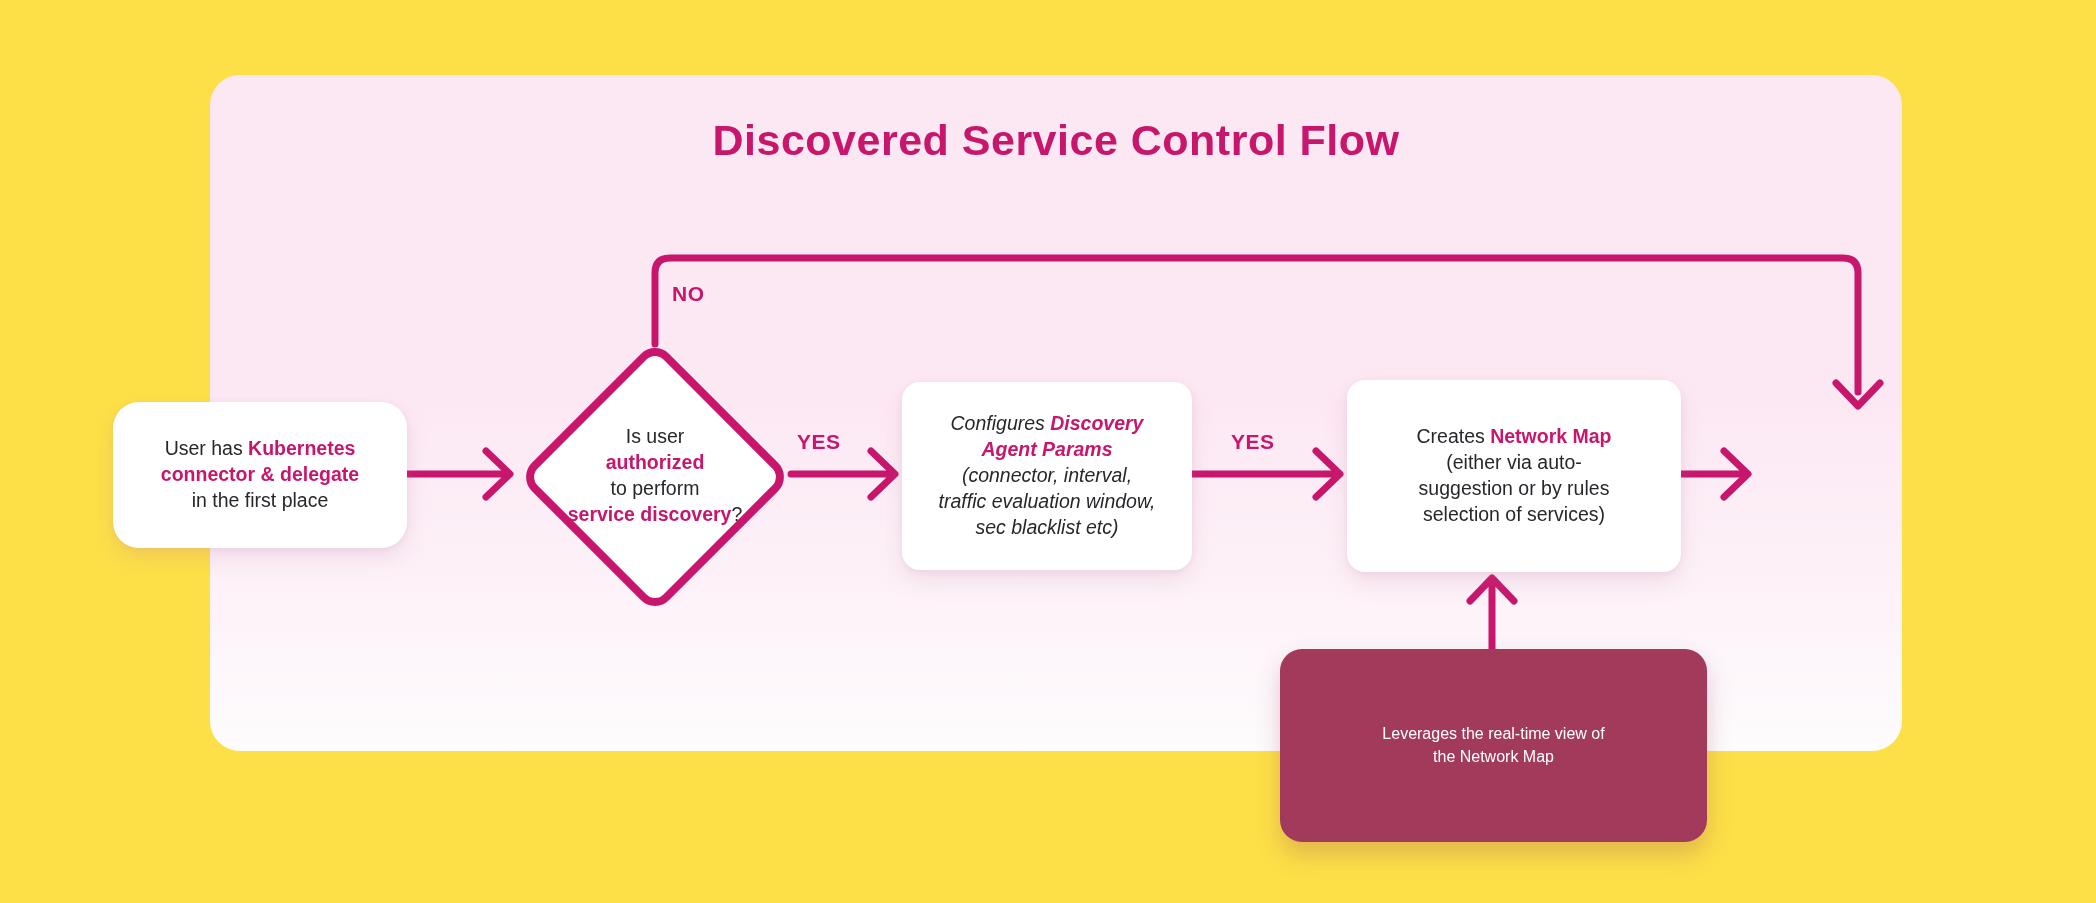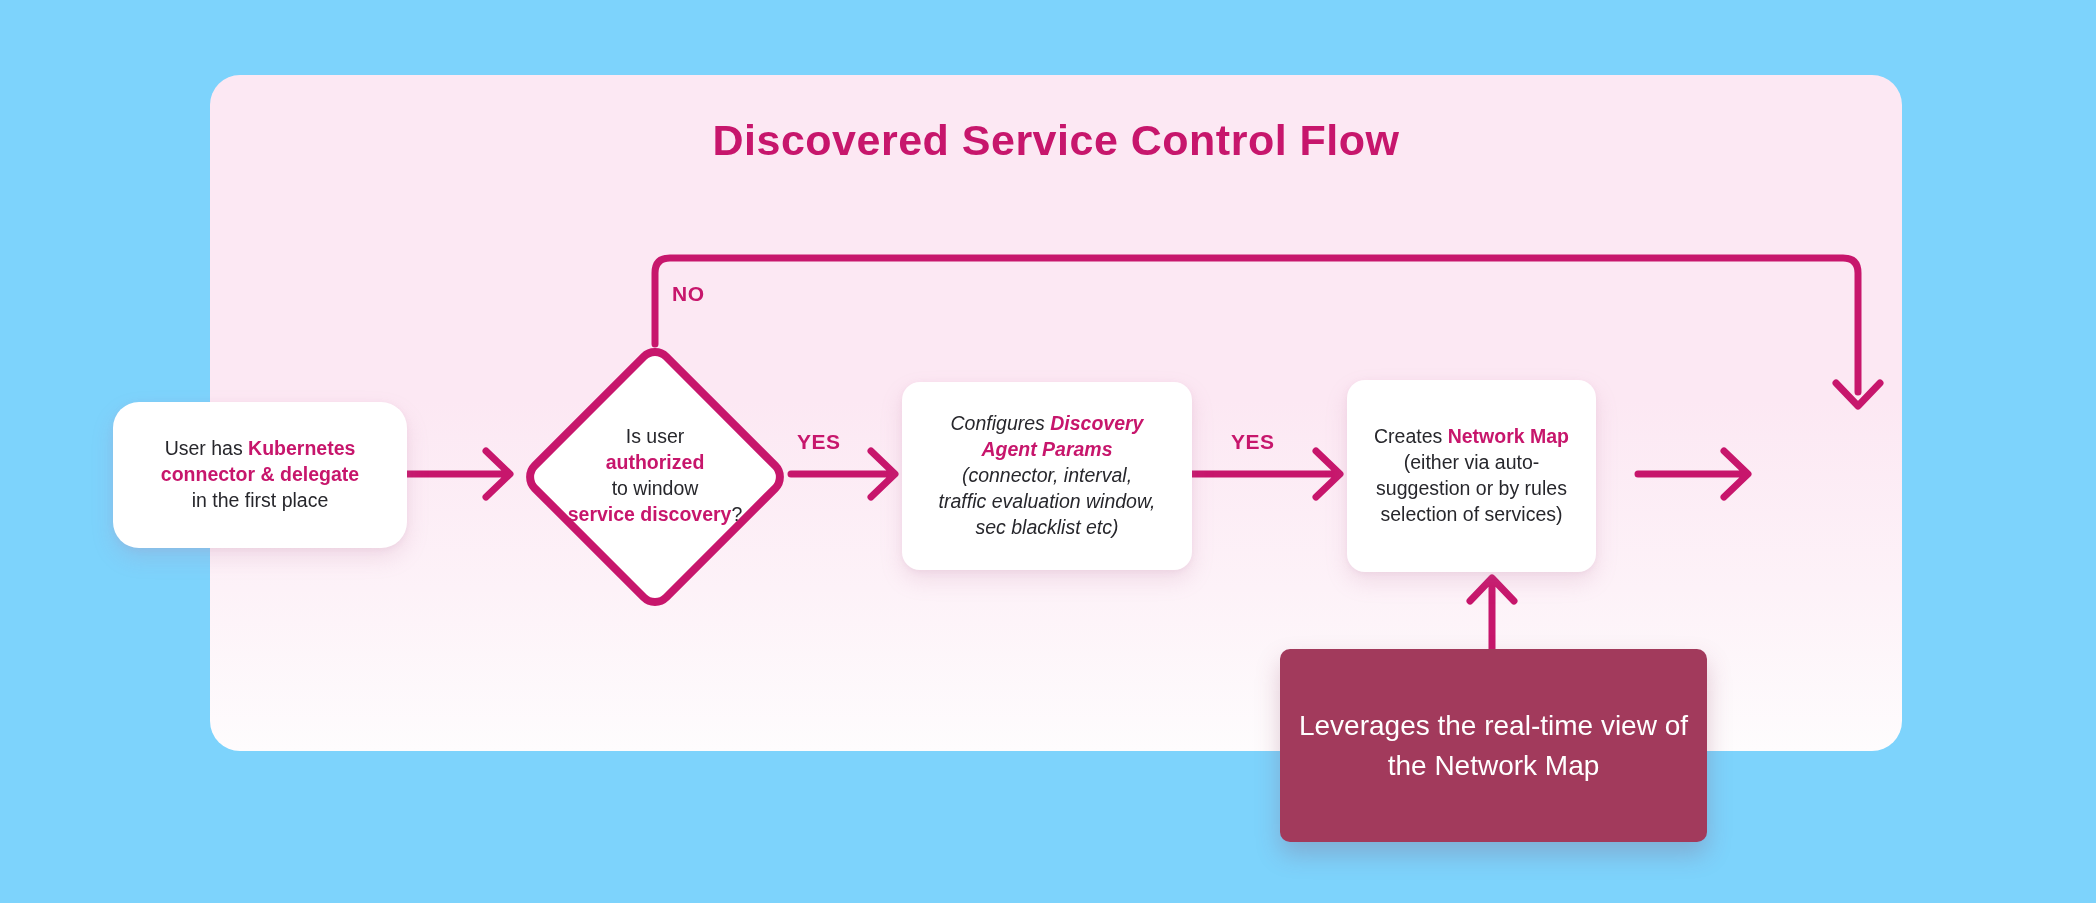--- a/index.html
+++ b/index.html
@@ -5,52 +5,52 @@
   :root{
     --accent:#C7166C;
     --text-dark:#27272C;
     --note-bg:#A23A5C;
     --panel-top:#FCE8F3;
     --panel-bottom:#FEFCFD;
   }
   *{margin:0;padding:0;box-sizing:border-box;}
   html,body{width:2096px;height:903px;background:#ffffff;overflow:hidden;
     font-family:"Liberation Sans","DejaVu Sans",sans-serif;}
-  .canvas{position:relative;width:2096px;height:903px;background:#7dd3fc;}
+  .canvas{position:relative;width:2096px;height:903px;background:#fde047;}
 
   .panel{position:absolute;left:210px;top:75px;width:1692px;height:676px;
     border-radius:30px;
     background:linear-gradient(180deg,var(--panel-top) 0%,var(--panel-top) 48%,#FDF2F8 76%,var(--panel-bottom) 100%);}
 
   .title{position:absolute;left:210px;top:116px;width:1692px;text-align:center;
     font-size:43px;font-weight:800;letter-spacing:.5px;color:var(--accent);}
 
   .node{position:absolute;background:#ffffff;border-radius:18px;
     box-shadow:0 10px 22px rgba(186,120,158,.18),0 2px 6px rgba(186,120,158,.10);
     display:flex;flex-direction:column;justify-content:center;align-items:center;
     text-align:center;color:var(--text-dark);font-size:19.5px;line-height:1.33;}
   .node .line{white-space:nowrap;}
   .accent-bold{color:var(--accent);font-weight:700;}
 
   .node-start{left:113px;top:402px;width:294px;height:146px;border-radius:26px;}
   .node-configure{left:902px;top:382px;width:290px;height:188px;font-style:italic;}
-  .node-create{left:1347px;top:380px;width:249px;height:192px;}
+  .node-create{left:1347px;top:380px;width:334px;height:192px;}
 
   .node-end{left:1755px;top:410px;width:228px;height:135px;
     font-size:31px;font-weight:800;color:var(--accent);letter-spacing:1px;}
 
   .diamond-shape{position:absolute;left:558px;top:380px;width:194px;height:194px;
     background:#ffffff;border:8px solid var(--accent);border-radius:20px;
     transform:rotate(45deg);}
   .diamond-text{position:absolute;left:545px;top:424px;width:220px;
     display:flex;flex-direction:column;justify-content:space-between;align-items:center;
     text-align:center;color:var(--text-dark);font-size:19.5px;line-height:1.33;}
 
-  .node-note{left:1280px;top:649px;width:427px;height:193px;border-radius:10px;
-    background:var(--note-bg);color:#ffffff;font-size:28px;line-height:1.4;
+  .node-note{left:1280px;top:649px;width:427px;height:193px;border-radius:22px;
+    background:var(--note-bg);color:#ffffff;font-size:16px;line-height:1.4;
     box-shadow:0 12px 24px rgba(140,60,90,.25);}
 
   .edge-label{position:absolute;font-size:21px;font-weight:800;color:var(--accent);
     letter-spacing:.5px;text-align:right;}
   .label-no{left:672px;top:282px;}
   .label-yes-1{left:797px;top:430px;}
   .label-yes-2{left:1231px;top:430px;}
 
   svg.connectors{position:absolute;left:0;top:0;width:2096px;height:903px;
     pointer-events:none;}
@@ -82,21 +82,21 @@
   <div class="node node-start">
       <div class="line"><span>User has </span><span class="accent-bold">Kubernetes</span></div>
       <div class="line"><span class="accent-bold">connector &amp; delegate</span></div>
       <div class="line"><span>in the first place</span></div>
     </div>
 
   <div class="diamond-shape"></div>
   <div class="diamond-text">
       <div class="line"><span>Is user</span></div>
       <div class="line"><span class="accent-bold">authorized</span></div>
-      <div class="line"><span>to window</span></div>
+      <div class="line"><span>to perform</span></div>
       <div class="line"><span class="accent-bold">service discovery</span><span>?</span></div>
     </div>
 
   <div class="node node-configure">
       <div class="line"><span>Configures </span><span class="accent-bold">Discovery</span></div>
       <div class="line"><span class="accent-bold">Agent Params</span></div>
       <div class="line"><span>(connector, interval,</span></div>
       <div class="line"><span>traffic evaluation window,</span></div>
       <div class="line"><span>sec blacklist etc)</span></div>
     </div>

